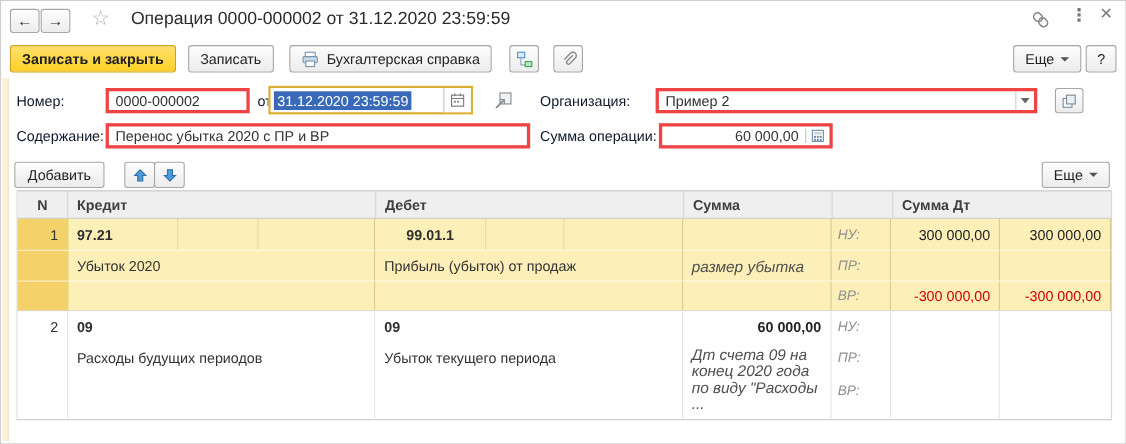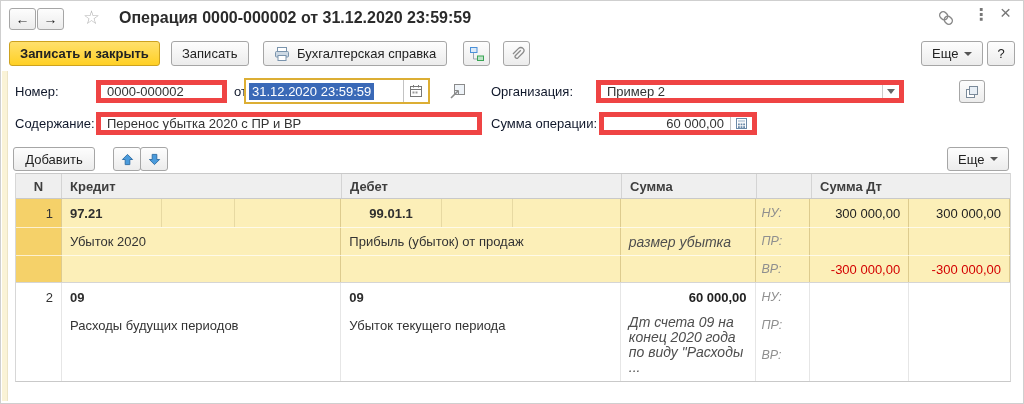--- a/index.html
+++ b/index.html
@@ -22,34 +22,34 @@
   }
   .btn.icon-only { padding:0 4px; width:27px; }
   .drop-arrow {
     display:inline-block; width:0; height:0; margin-left:6px;
     border-left:4px solid transparent; border-right:4px solid transparent;
     border-top:4px solid #555;
   }
 
   
   .navbtn { width:27px; height:22px; font-size:14px; color:#222; }
-  .title { font-size:16px; font-weight:bold; color:#2b2b2b; }
+  .title { font-size:16px; font-weight:normal; color:#2b2b2b; }
   .star { font-size:19px; color:#b3b3b3; line-height:20px; }
   .winicon { color:#777; font-size:15px; line-height:16px; }
 
   
   .btn.primary {
     background:linear-gradient(#ffe06d,#ffd024);
     border-color:#cda21f; font-weight:bold; height:25px;
   }
 
   
   .lbl { color:#0f172a; }
   .field {
-    background:#fff; border:5px solid #ef4444; height:23px;
+    background:#fff; border:3px solid #ef4444; height:23px;
     display:flex; align-items:center; padding:0 6px; overflow:hidden;
   }
   .field .val { white-space:nowrap; }
   .datebox {
     display:flex; align-items:stretch; background:#fff;
     border:2px solid #dcae34; height:26px;
   }
   .datebox .txt { display:flex; align-items:center; padding:0 3px; flex:1; }
   .sel { background:#3a69b7; color:#fff; padding:1px 3px; white-space:nowrap; }
   .inbtn {
@@ -200,21 +200,21 @@
     </span>
   </div>
   <span class="abs" style="left:448px;top:81px;">
     <svg width="18" height="18" viewBox="0 0 18 18">
       <rect x="5.5" y="2.5" width="10" height="10" fill="#eef3f8" stroke="#8a8a8a"></rect>
       <path d="M2 16 L9 9" stroke="#8a8a8a" stroke-width="1.6" fill="none"></path>
       <path d="M9.5 12.5 L9.5 8.5 L5.5 8.5" stroke="#8a8a8a" fill="none"></path>
     </svg>
   </span>
   <div class="abs lbl" style="left:490px;top:83px;">Организация:</div>
-  <div class="abs field" style="left:595px;top:79px;width:308px;padding-right:0;">
+  <div class="abs field" style="left:595px;top:79px;width:347px;padding-right:0;">
     <span class="val">Пример 2</span>
     <span class="combo-arrow-zone">
       <span class="tri-down"></span>
     </span>
   </div>
   <button class="btn icon-only abs" style="left:958px;top:79px;width:26px;height:23px;">
     <span>
       <svg width="14" height="14" viewBox="0 0 14 14">
         <rect x="1.5" y="4.5" width="8" height="8" fill="#fff" stroke="#7a8a9a"></rect>
         <rect x="4.5" y="1.5" width="8" height="8" fill="#e8eff6" stroke="#7a8a9a"></rect>

